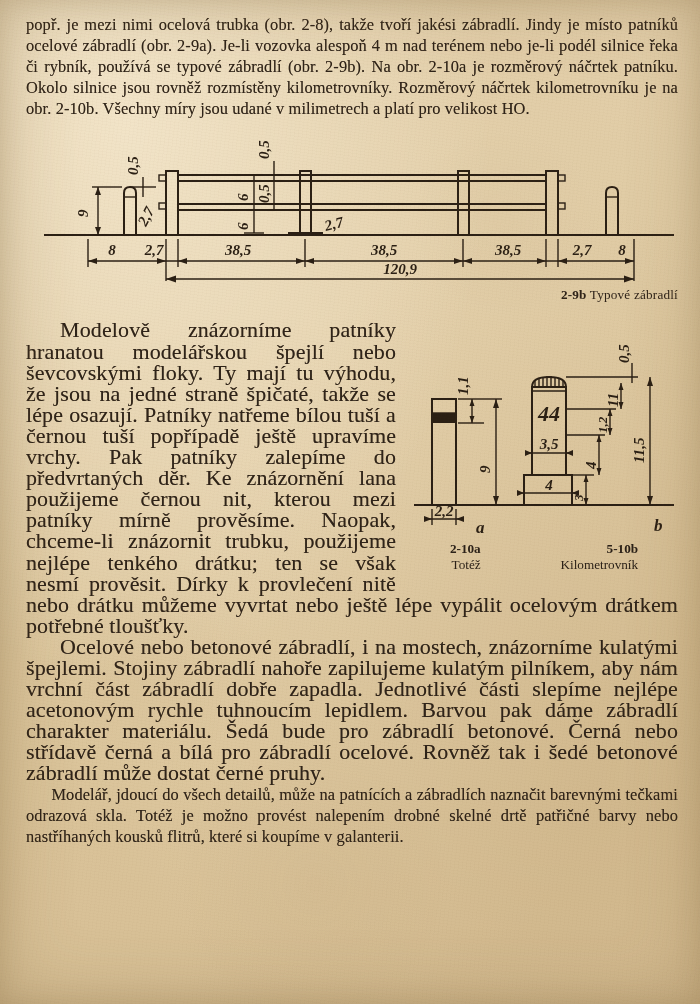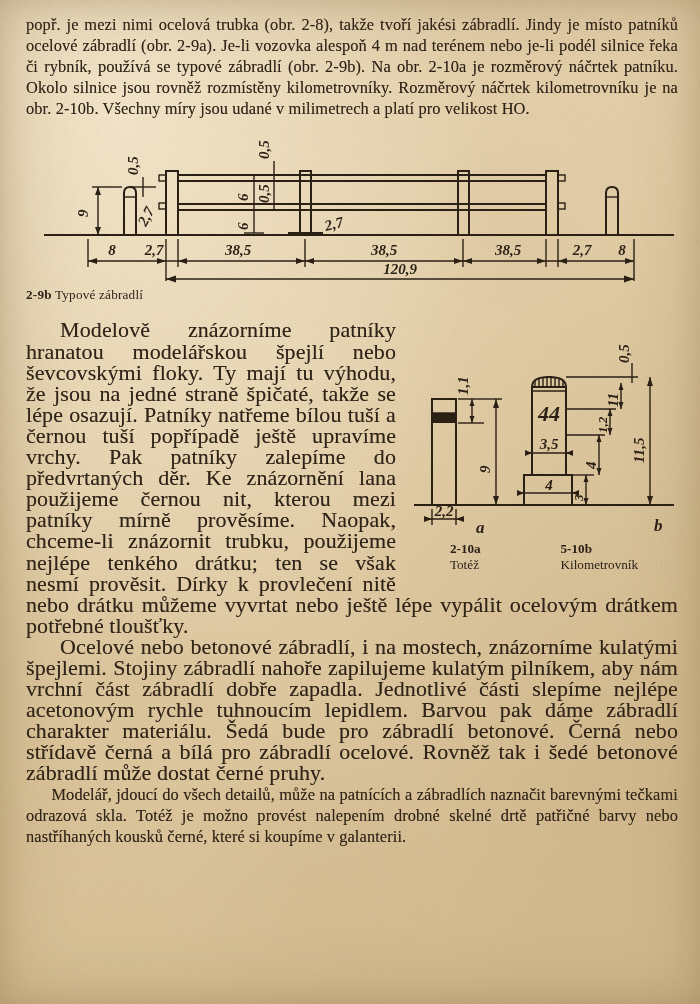--- a/index.html
+++ b/index.html
@@ -42,39 +42,39 @@
     text-align:justify;
     text-justify:inter-word;
     letter-spacing:.1px;
     color:#2e2319;
     text-shadow:0 0 .6px rgba(60,42,20,.45);
   }
   p.indent{text-indent:1.55em;}
 
   .fig-rail{position:relative;height:150px;margin:12px 0 0 0;}
   .cap{
-    text-align:left;font-size:13.2px;margin-top:6px;color:#2e2319;
+    text-align:right;font-size:13.2px;margin-top:6px;color:#2e2319;
     letter-spacing:.2px;
   }
   .cap b{font-weight:700;}
 
   .flowwrap{position:relative;}
   .figs-right{
     float:right;
     width:268px;
     height:250px;
     margin:4px 0 2px 14px;
     position:relative;
   }
   .col-txt{font-size:22px;line-height:21.1px;}
 
   .figcaps{
     position:absolute;left:0;right:0;bottom:0;
     display:flex;justify-content:space-around;
-    font-size:13.2px;text-align:left;line-height:16px;
+    font-size:13.2px;text-align:right;line-height:16px;
   }
   svg{display:block;overflow:visible;}
   .ink{fill:none;stroke:#2a1f14;stroke-width:2;}
   .ink-thin{fill:none;stroke:#2a1f14;stroke-width:1.4;}
   .fillink{fill:#2a1f14;stroke:none;}
   .dimtxt{
     font-family:"Liberation Serif", serif;
     font-style:italic;font-weight:700;
     font-size:15px;fill:#2a1f14;
   }
@@ -294,18 +294,18 @@
             <div><b>5-10b</b></div>
             <div>Kilometrovník</div>
           </div>
         </div>
       </div>
 
       <p class="indent col-txt">Modelově znázorníme patníky hranatou modelářskou špejlí nebo ševcovskými floky. Ty mají tu výhodu, že jsou na jedné straně špičaté, takže se lépe osazují. Patníky natřeme bílou tuší a černou tuší popřípadě ještě upravíme vrchy. Pak patníky zalepíme do předvrtaných děr. Ke znázornění lana použijeme černou nit, kterou mezi patníky mírně prověsíme. Naopak, chceme-li znázornit trubku, použijeme nejlépe tenkého drátku; ten se však nesmí prověsit. Dírky k provlečení nitě nebo drátku můžeme vyvrtat nebo ještě lépe vypálit ocelovým drátkem potřebné tloušťky.</p>
       <p class="indent col-txt" style="margin-top:0;">Ocelové nebo betonové zábradlí, i na mostech, znázorníme kulatými špejlemi. Stojiny zábradlí nahoře zapilujeme kulatým pilníkem, aby nám vrchní část zábradlí dobře zapadla. Jednotlivé části slepíme nejlépe acetonovým rychle tuhnoucím lepidlem. Barvou pak dáme zábradlí charakter materiálu. Šedá bude pro zábradlí betonové. Černá nebo střídavě černá a bílá pro zábradlí ocelové. Rovněž tak i šedé betonové zábradlí může dostat černé pruhy.</p>
     </div>
 
-    <p class="indent" style="clear:both;">Modelář, jdoucí do všech detailů, může na patnících a zábradlích naznačit barevnými tečkami odrazová skla. Totéž je možno provést nalepením drobné skelné drtě patřičné barvy nebo nastříhaných kousků černé, které si koupíme v galanterii.</p>
+    <p class="indent" style="clear:both;">Modelář, jdoucí do všech detailů, může na patnících a zábradlích naznačit barevnými tečkami odrazová skla. Totéž je možno provést nalepením drobné skelné drtě patřičné barvy nebo nastříhaných kousků flitrů, které si koupíme v galanterii.</p>
   </div>
 
   <div class="grain"></div>
   <div class="vignette"></div>
 </div>
 
 </body></html>

